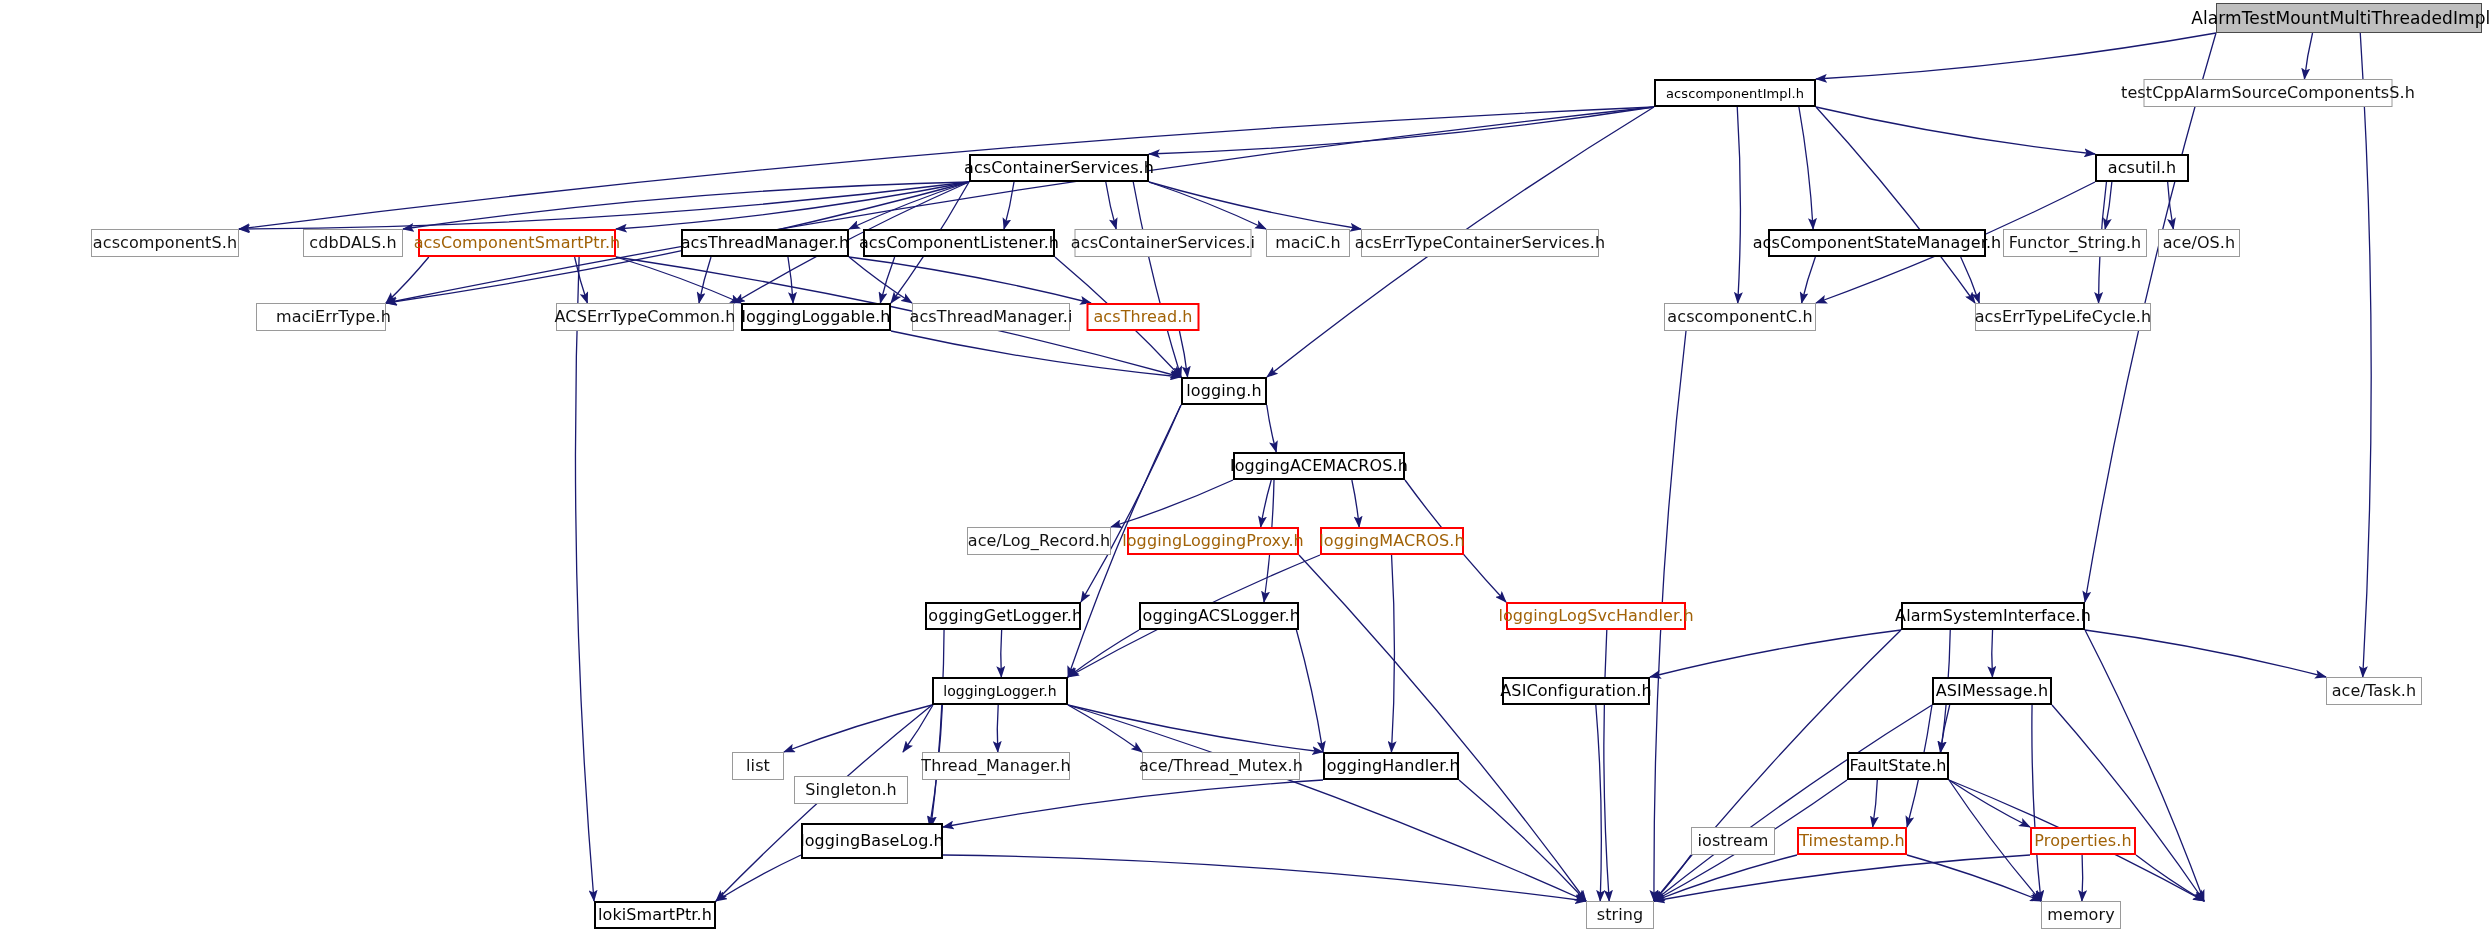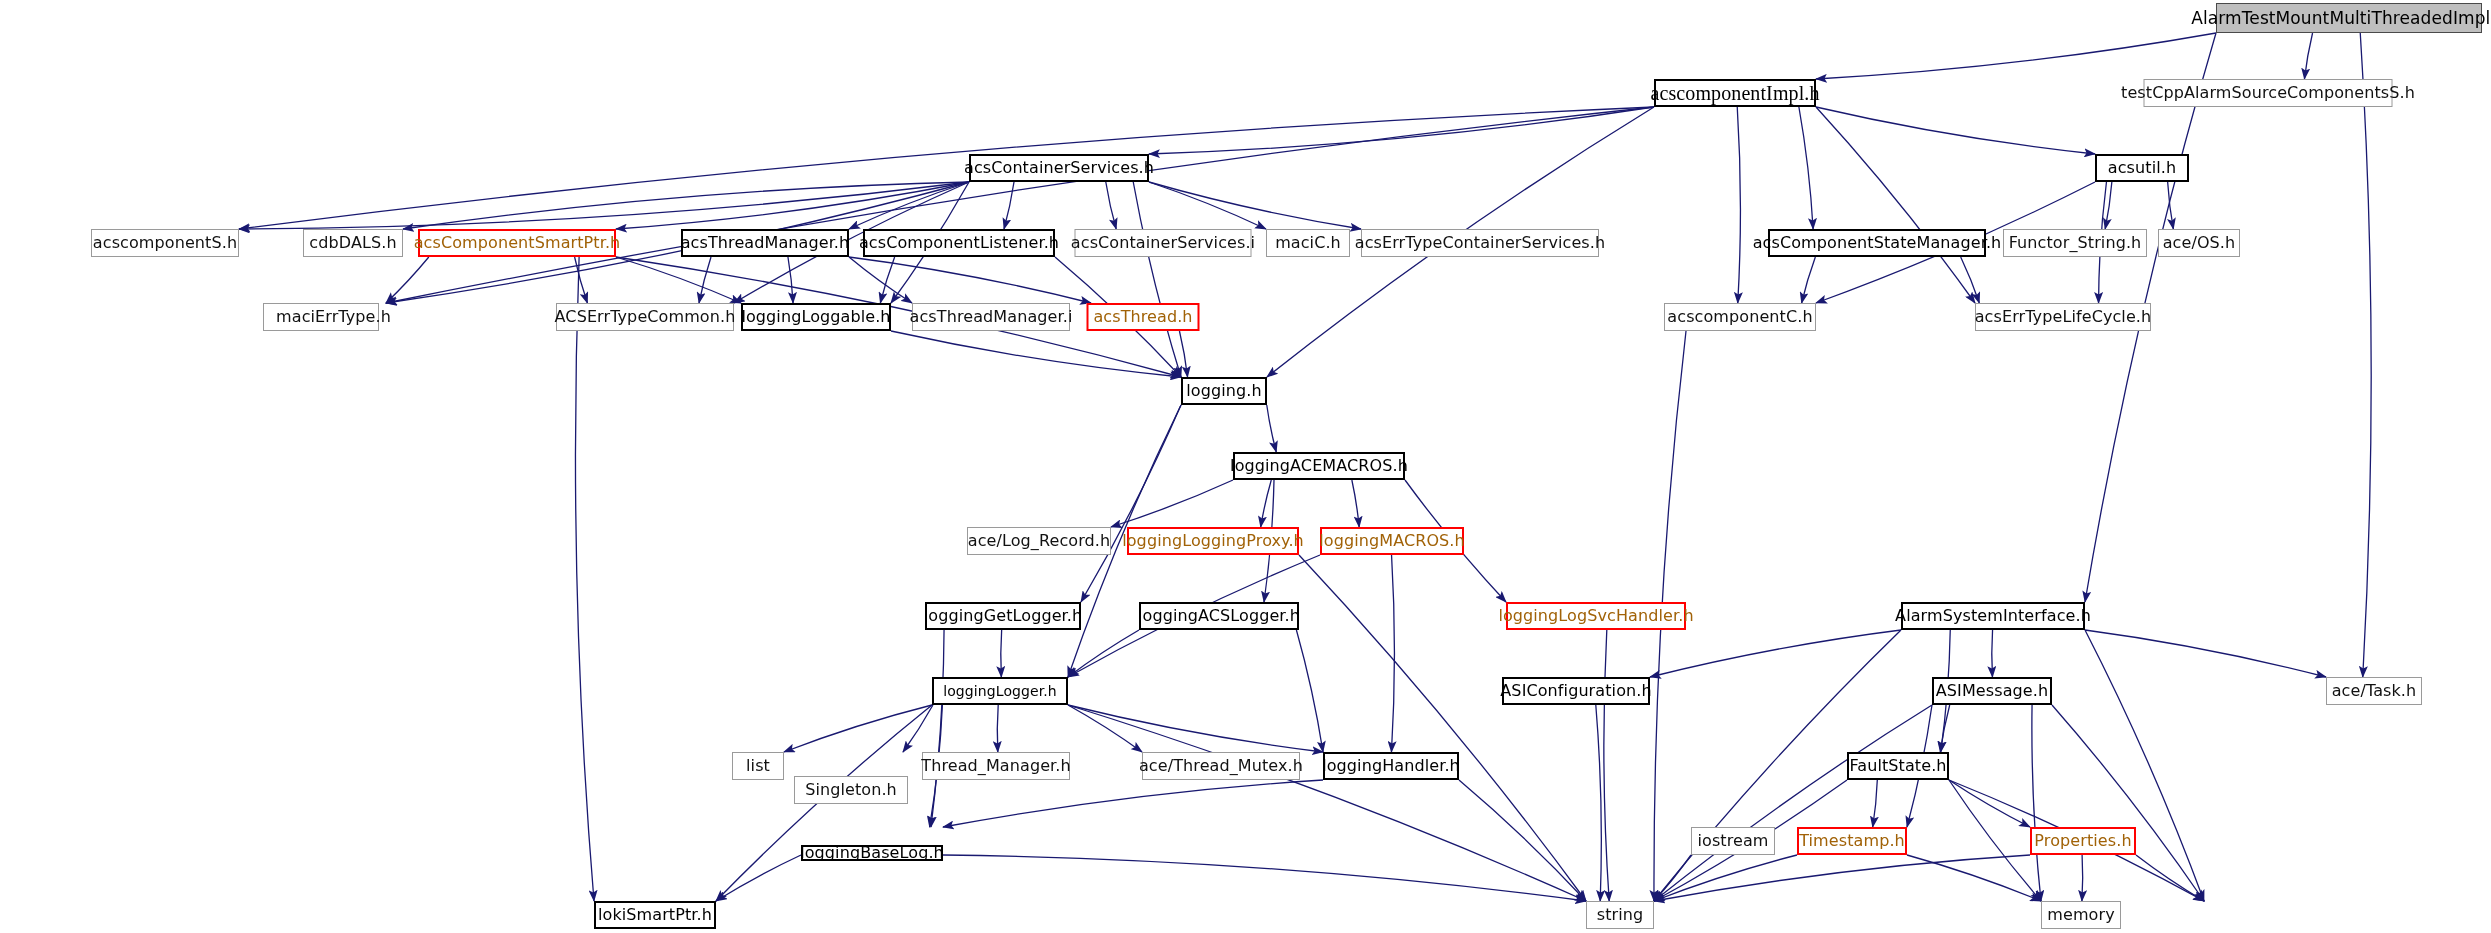--- a/index.html
+++ b/index.html
@@ -149,21 +149,21 @@
         <path d="M2136,855 Q2168.62,880.04 2204,901" fill="none" stroke="#191970" stroke-width="1.3" marker-end="url(#arrow)"></path>
         <path d="M1299,555 Q1452.88,719.39 1586,901" fill="none" stroke="#191970" stroke-width="1.3" marker-end="url(#arrow)"></path>
         <path d="M1686,331 Q1652.9,615.04 1654,901" fill="none" stroke="#191970" stroke-width="1.3" marker-end="url(#arrow)"></path>
         <path d="M1691,855 Q1673.88,879.11 1654,901" fill="none" stroke="#191970" stroke-width="1.3" marker-end="url(#arrow)"></path>
       </g>
   </svg>
   <div id="nodes-layer">
       <div class="node n-root" style="left: 2349px; top: 18px; width: 266px; height: 30px; font-size: 17px;">
         <span class="lbl">AlarmTestMountMultiThreadedImpl.h</span>
       </div>
-      <div class="node n-bold" style="left: 1735px; top: 93px; width: 162px; height: 28px; font-size: 20px; font-family: Liberation Serif, serif;">
+      <div class="node n-bold" style="left: 1735px; top: 93px; width: 162px; height: 28px; font-size: 13px;">
         <span class="lbl">acscomponentImpl.h</span>
       </div>
       <div class="node n-plain" style="left: 2268px; top: 93px; width: 249px; height: 28px; font-size: 16px;">
         <span class="lbl">testCppAlarmSourceComponentsS.h</span>
       </div>
       <div class="node n-bold" style="left: 1059px; top: 168px; width: 180px; height: 28px; font-size: 16px;">
         <span class="lbl">acsContainerServices.h</span>
       </div>
       <div class="node n-bold" style="left: 2142px; top: 168px; width: 94px; height: 28px; font-size: 16px;">
         <span class="lbl">acsutil.h</span>
@@ -194,21 +194,21 @@
       </div>
       <div class="node n-bold" style="left: 1877px; top: 243px; width: 218px; height: 28px; font-size: 16px;">
         <span class="lbl">acsComponentStateManager.h</span>
       </div>
       <div class="node n-plain" style="left: 2075px; top: 243px; width: 144px; height: 28px; font-size: 16px;">
         <span class="lbl">Functor_String.h</span>
       </div>
       <div class="node n-plain" style="left: 2199px; top: 243px; width: 82px; height: 28px; font-size: 16px;">
         <span class="lbl">ace/OS.h</span>
       </div>
-      <div class="node n-plain" style="left: 321px; top: 317px; width: 116px; height: 28px; font-size: 16px; padding-left: 25px;">
+      <div class="node n-plain" style="left: 321px; top: 317px; width: 130px; height: 28px; font-size: 16px; padding-left: 25px;">
         <span class="lbl">maciErrType.h</span>
       </div>
       <div class="node n-plain" style="left: 645px; top: 317px; width: 178px; height: 28px; font-size: 16px;">
         <span class="lbl">ACSErrTypeCommon.h</span>
       </div>
       <div class="node n-bold" style="left: 816px; top: 317px; width: 150px; height: 28px; font-size: 16px;">
         <span class="lbl">loggingLoggable.h</span>
       </div>
       <div class="node n-plain" style="left: 991px; top: 317px; width: 158px; height: 28px; font-size: 16px;">
         <span class="lbl">acsThreadManager.i</span>
@@ -272,21 +272,21 @@
       </div>
       <div class="node n-plain" style="left: 1221px; top: 766px; width: 158px; height: 28px; font-size: 16px;">
         <span class="lbl">ace/Thread_Mutex.h</span>
       </div>
       <div class="node n-bold" style="left: 1391px; top: 766px; width: 136px; height: 28px; font-size: 16px;">
         <span class="lbl">loggingHandler.h</span>
       </div>
       <div class="node n-bold" style="left: 1898px; top: 766px; width: 102px; height: 28px; font-size: 16px;">
         <span class="lbl">FaultState.h</span>
       </div>
-      <div class="node n-bold" style="left: 872px; top: 841px; width: 142px; height: 16px; font-size: 16px; margin-top: 12px;">
+      <div class="node n-bold" style="left: 872px; top: 841px; width: 142px; height: 36px; font-size: 16px;">
         <span class="lbl">loggingBaseLog.h</span>
       </div>
       <div class="node n-plain" style="left: 1733px; top: 841px; width: 84px; height: 28px; font-size: 16px;">
         <span class="lbl">iostream</span>
       </div>
       <div class="node n-red" style="left: 1852px; top: 841px; width: 110px; height: 28px; font-size: 16px;">
         <span class="lbl">Timestamp.h</span>
       </div>
       <div class="node n-red" style="left: 2083px; top: 841px; width: 106px; height: 28px; font-size: 16px;">
         <span class="lbl">Properties.h</span>

